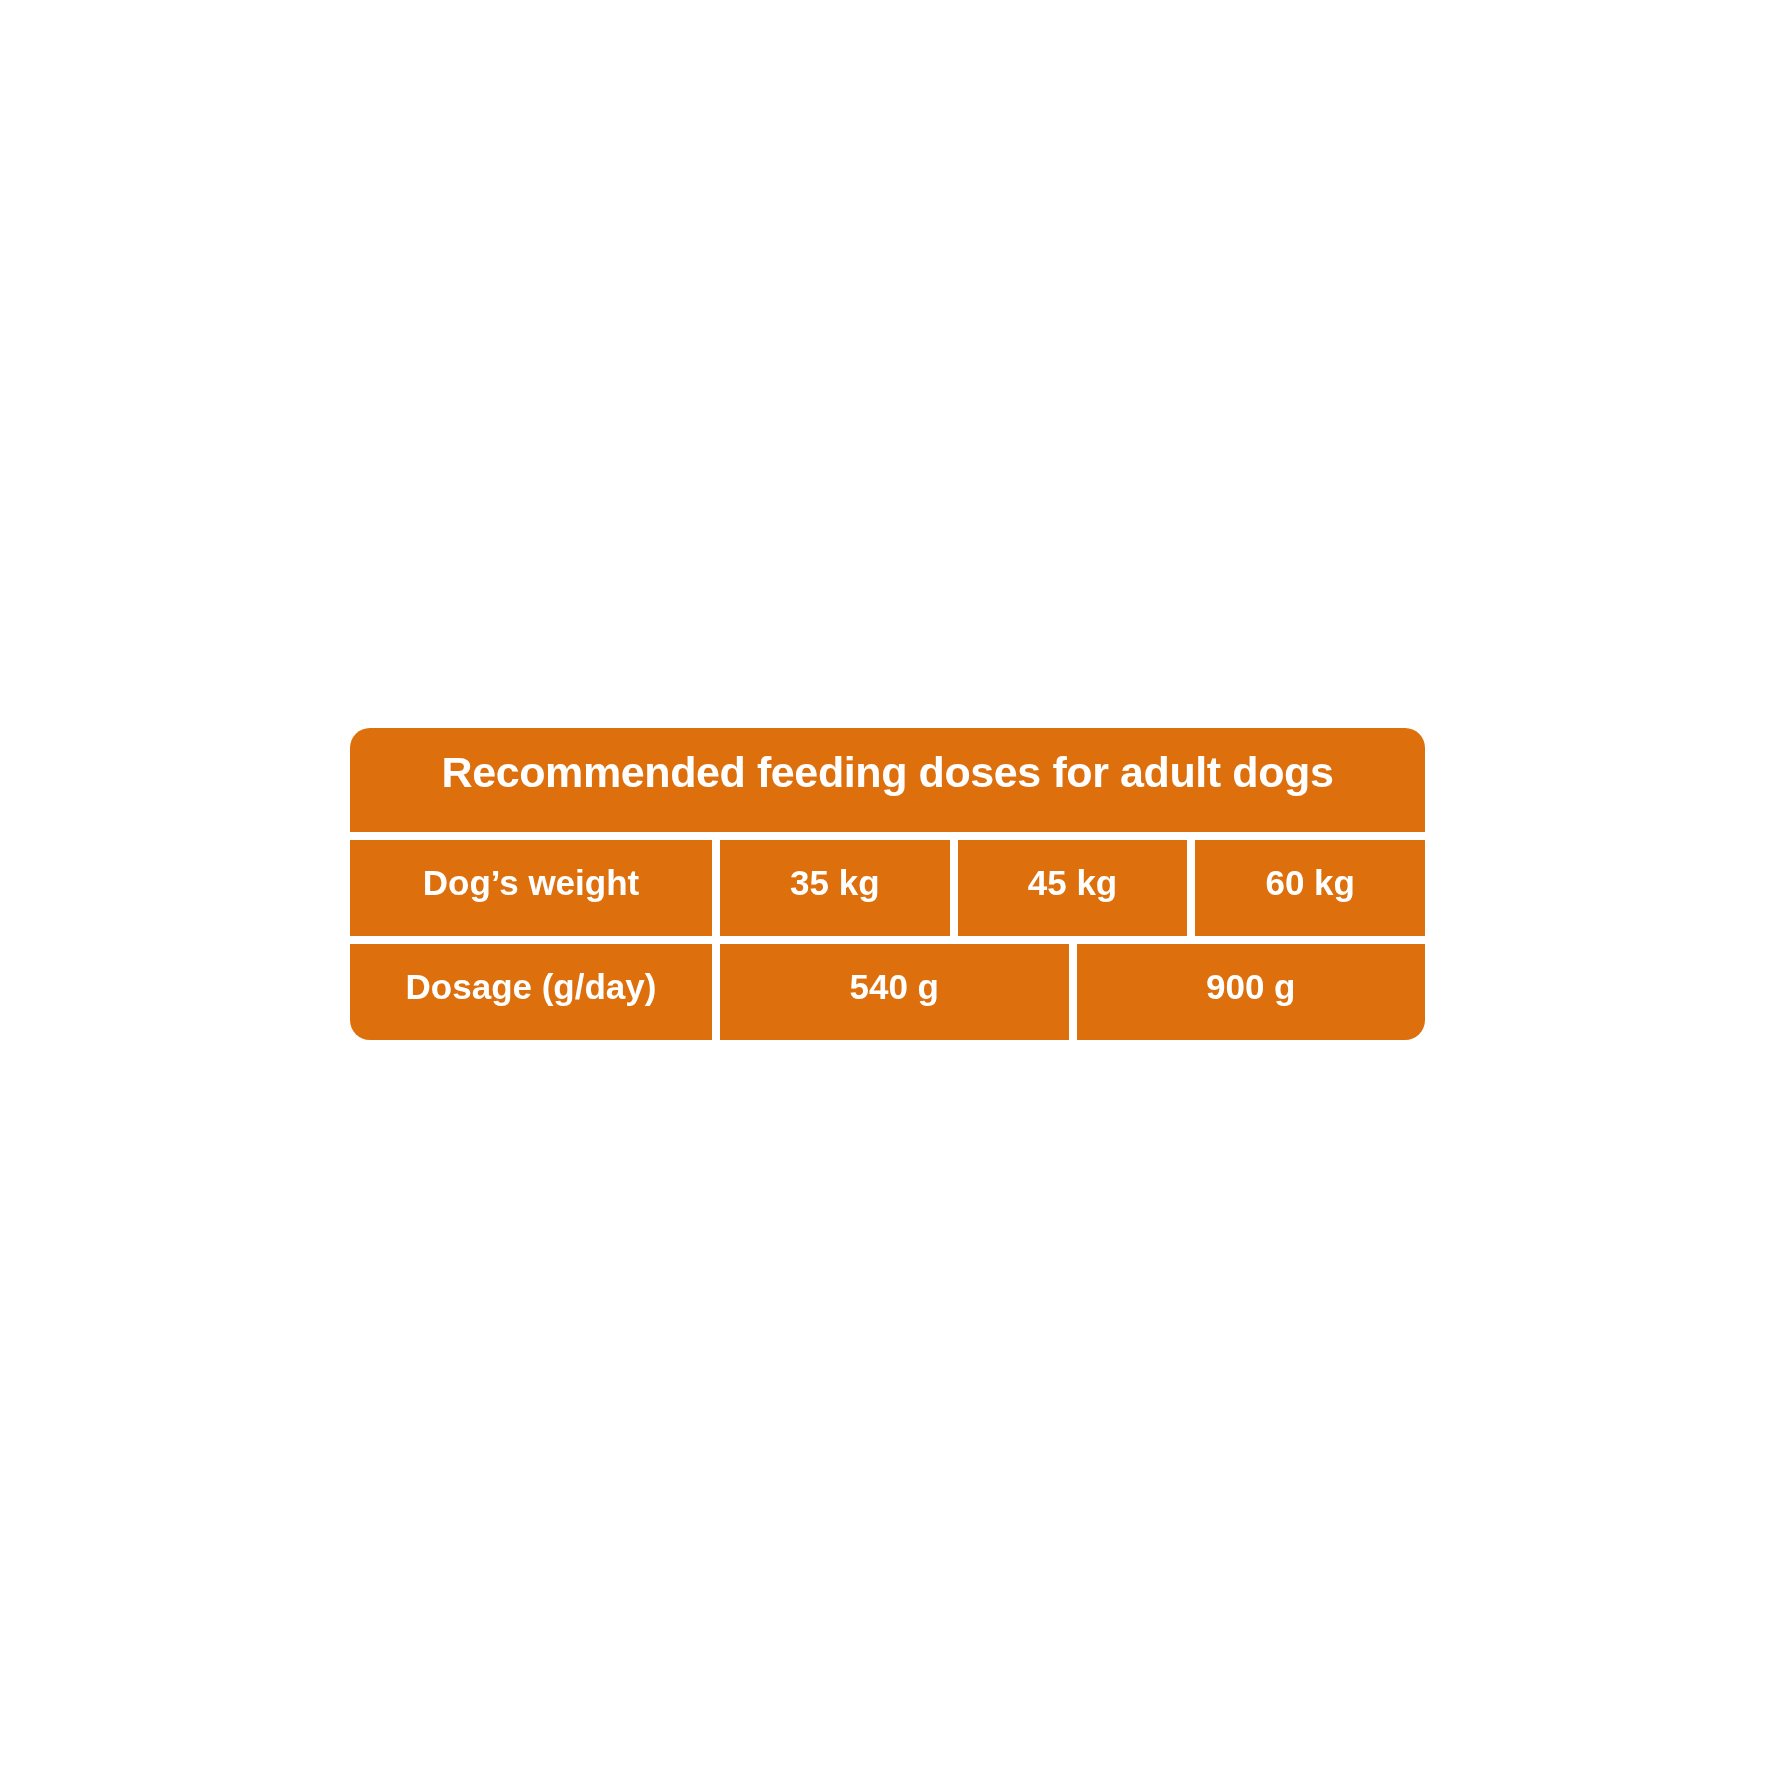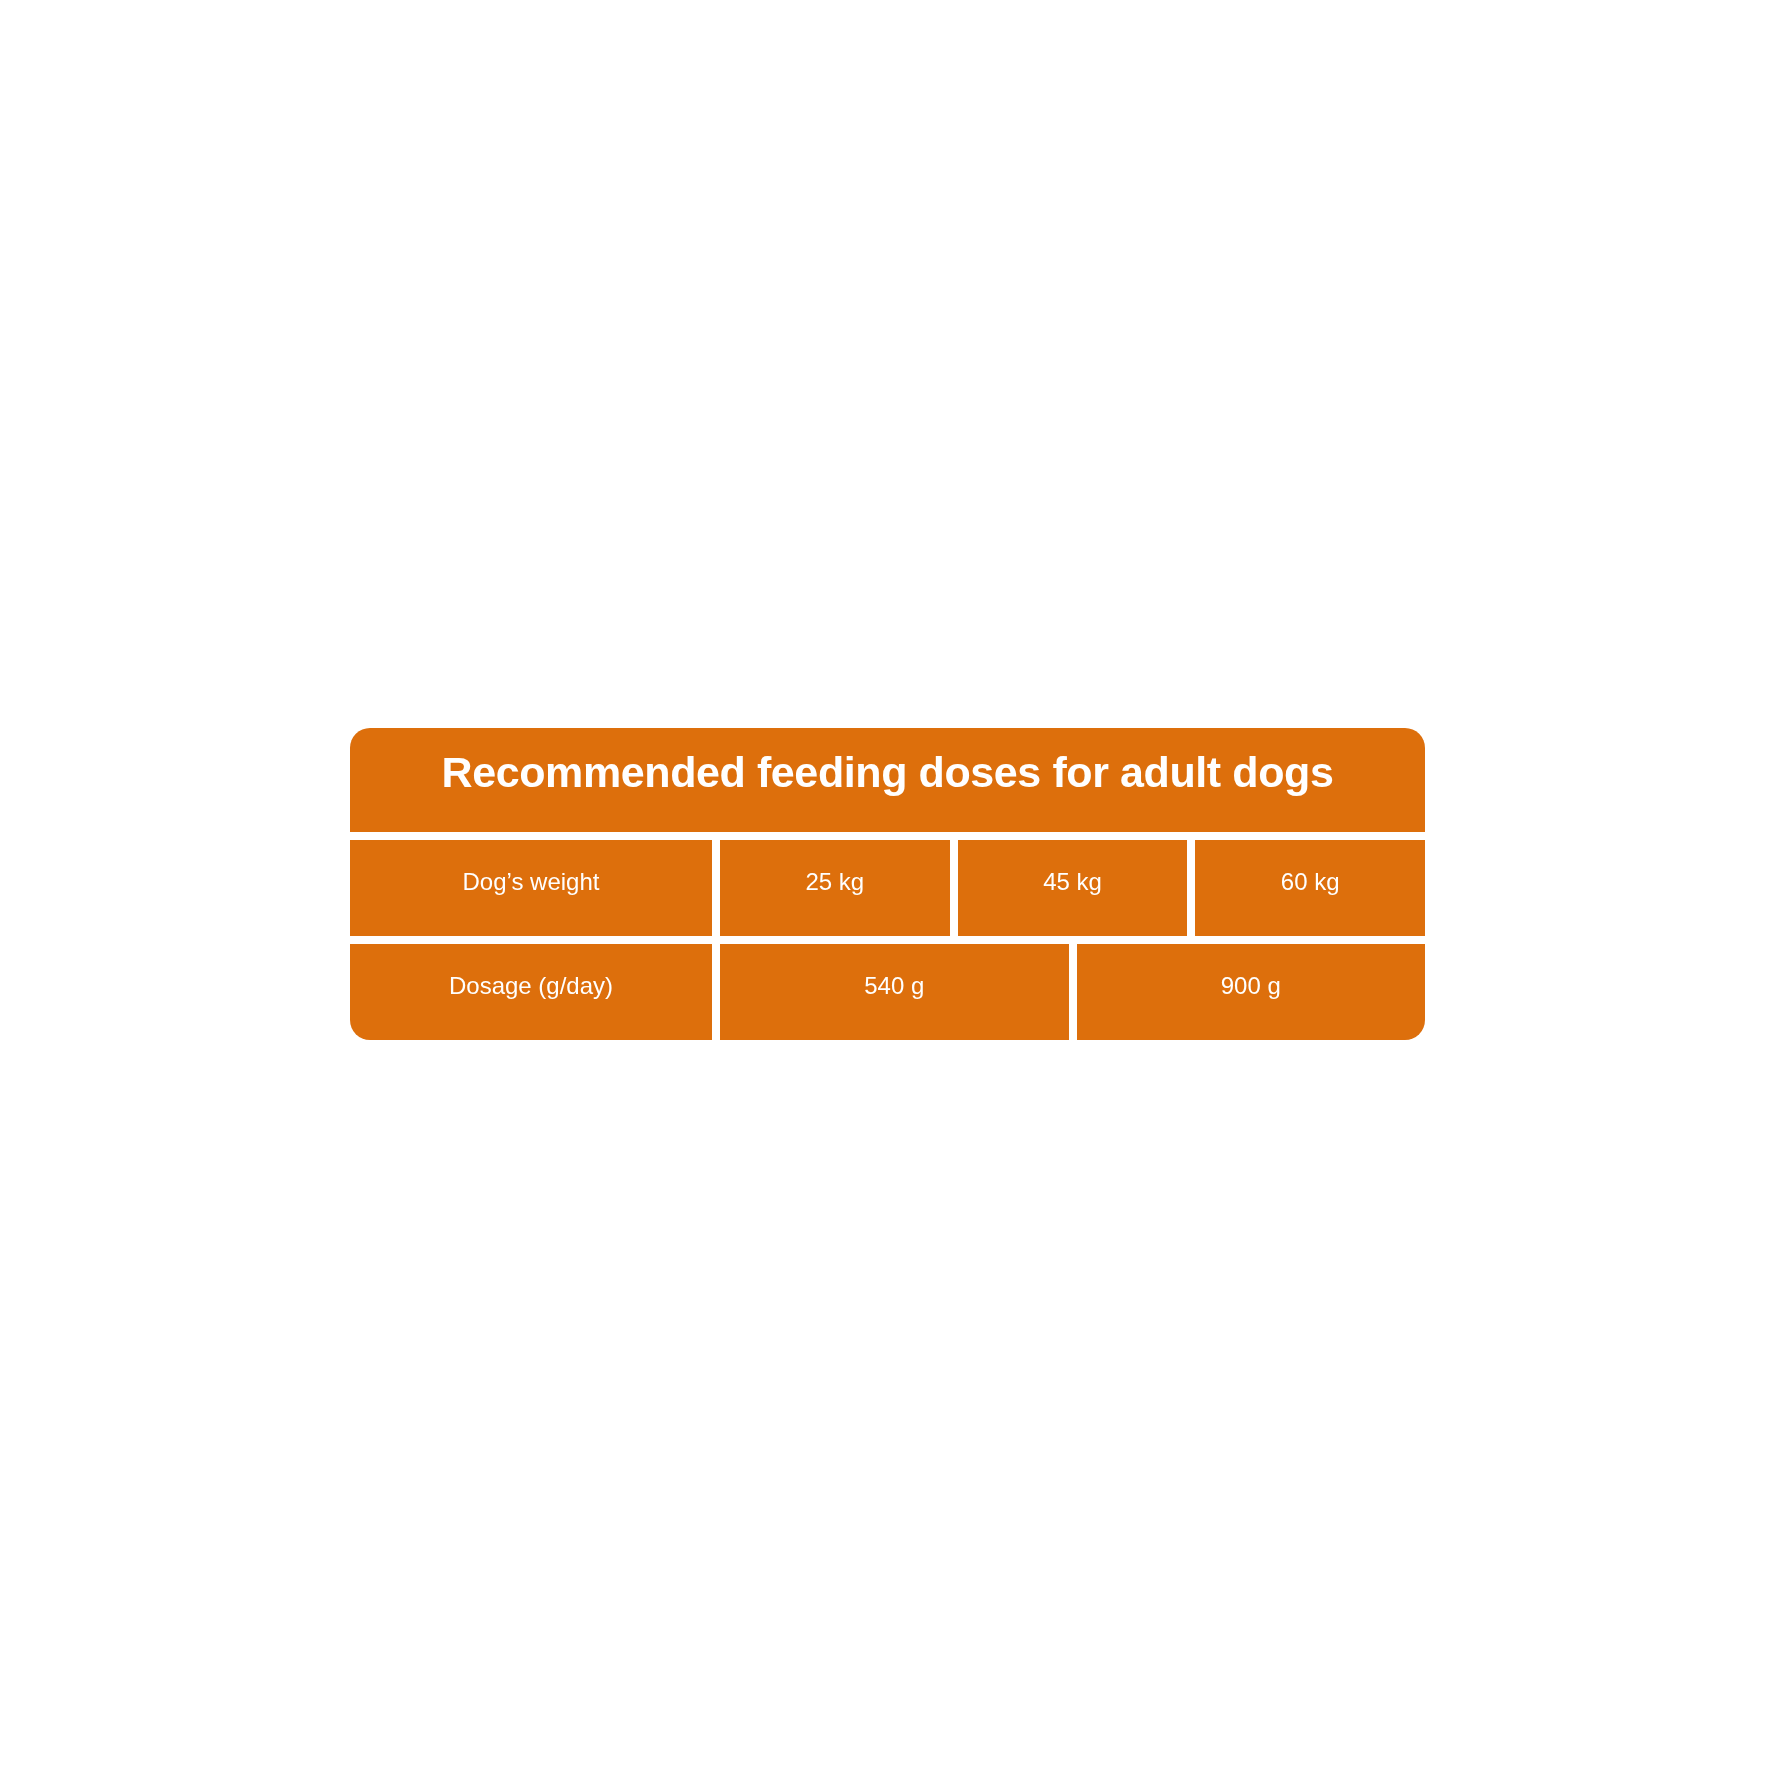--- a/index.html
+++ b/index.html
@@ -58,22 +58,22 @@
     display: flex;
     margin-top: 8px;
   }
 
   .table-cell {
     background: var(--accent, #dd6f0c);
     color: #ffffff;
     display: flex;
     align-items: center;
     justify-content: center;
-    font-size: 24px;
-    font-weight: 400;
+    font-size: 35px;
+    font-weight: 700;
     line-height: 1;
     box-sizing: border-box;
     padding-bottom: 12px;
   }
 
   .table-cell.label-cell {
     flex: 0 0 362px;
   }
 
   .table-cell.value-cell {
@@ -89,21 +89,21 @@
 <div id="stage">
 
   <div class="feeding-table">
 
     <div class="table-title-row">
       <div class="table-title">Recommended feeding doses for adult dogs</div>
     </div>
 
     <div class="table-row">
       <div class="table-cell label-cell">Dog’s weight</div>
-      <div class="table-cell value-cell">25 kg</div>
+      <div class="table-cell value-cell">35 kg</div>
       <div class="table-cell value-cell">45 kg</div>
       <div class="table-cell value-cell">60 kg</div>
     </div>
 
     <div class="table-row">
       <div class="table-cell label-cell">Dosage (g/day)</div>
       <div class="table-cell value-cell">540 g</div>
       <div class="table-cell value-cell">900 g</div>
     </div>
 

